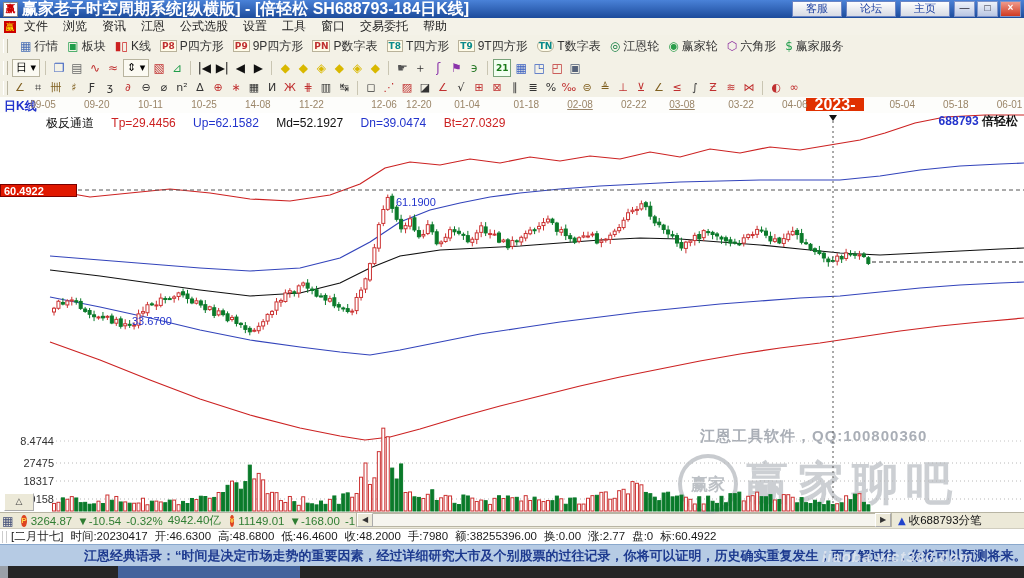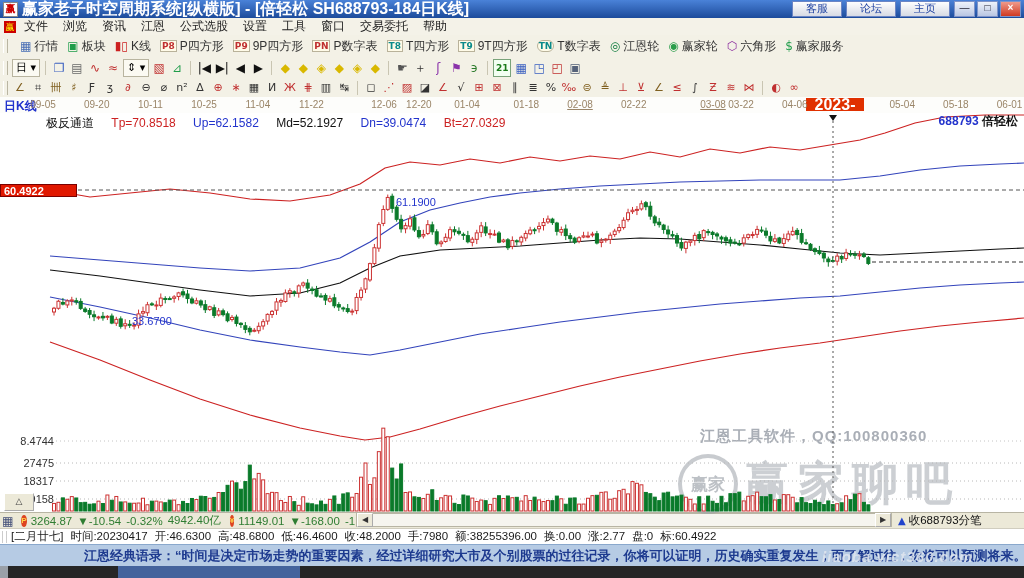--- a/index.html
+++ b/index.html
@@ -261,29 +261,29 @@
     <span class="tico" style="color: rgb(192, 48, 48);">∞</span>
   </div>
 
 <div id="datebar">
   <span id="period-label">日K线</span>
   <span id="current-date">2023-04-17</span>
 <span class="dlabel" style="left: 43px;">09-05</span>
     <span class="dlabel" style="left: 96.7px;">09-20</span>
     <span class="dlabel" style="left: 150.4px;">10-11</span>
     <span class="dlabel" style="left: 204.1px;">10-25</span>
-    <span class="dlabel" style="left: 257.8px;">11-04</span>
+    <span class="dlabel" style="left: 257.8px;">14-08</span>
     <span class="dlabel" style="left: 311.5px;">11-22</span>
     <span class="dlabel" style="left: 384px;">12-06</span>
     <span class="dlabel" style="left: 418.9px;">12-20</span>
     <span class="dlabel" style="left: 467px;">01-04</span>
     <span class="dlabel" style="left: 526.3px;">01-18</span>
     <span class="dlabel" style="left: 580px; text-decoration: underline;">02-08</span>
     <span class="dlabel" style="left: 633.7px;">02-22</span>
-    <span class="dlabel" style="left: 713px; text-decoration: underline;">03-08</span>
+    <span class="dlabel" style="left: 682px; text-decoration: underline;">03-08</span>
     <span class="dlabel" style="left: 741.1px;">03-22</span>
     <span class="dlabel" style="left: 794.8px;">04-06</span>
     <span class="dlabel" style="left: 902.2px;">05-04</span>
     <span class="dlabel" style="left: 955.9px;">05-18</span>
     <span class="dlabel" style="left: 1009.6px;">06-01</span>
   </div>
 
 <div id="chart">
   <div id="wm-line">江恩工具软件，QQ:100800360</div>
   <div id="wm-brand">赢家聊吧</div>
@@ -852,21 +852,21 @@
       <line x1="868.35" y1="256.0740085141824" x2="868.35" y2="265.05792892369936" stroke="#0a7a2a" stroke-width="1"></line>
       <rect x="866.85" y="257.7446197575864" width="3" height="5.6875412488279835" fill="#0a7a2a" stroke="#0a7a2a" stroke-width="1"></rect>
       <rect x="866.85" y="504.8174884937507" width="3" height="6.182511506249284" fill="#0a7a2a" stroke="#0a7a2a" stroke-width="1"></rect>
       <polyline points="872,262 1024,262" fill="none" stroke="#333" stroke-width="1" stroke-dasharray="4 3"></polyline>
       <polyline points="833,116 833,511" fill="none" stroke="#555" stroke-width="1" stroke-dasharray="2 3"></polyline>
       <path d="M 829 115 L 837 115 L 833 121 Z" fill="#111"></path>
     </svg>
 
   <div id="indicator-row">
     <span class="c-dark">极反通道</span>
-    <span class="c-red">Tp=70.8518</span>
+    <span class="c-red">Tp=29.4456</span>
     <span class="c-blue">Up=62.1582</span>
     <span class="c-dark">Md=52.1927</span>
     <span class="c-blue">Dn=39.0474</span>
     <span class="c-red">Bt=27.0329</span>
   </div>
 
   <div id="stock-label">
     <span class="c-blue">688793</span>
     <span class="c-dark">倍轻松</span>
   </div>

